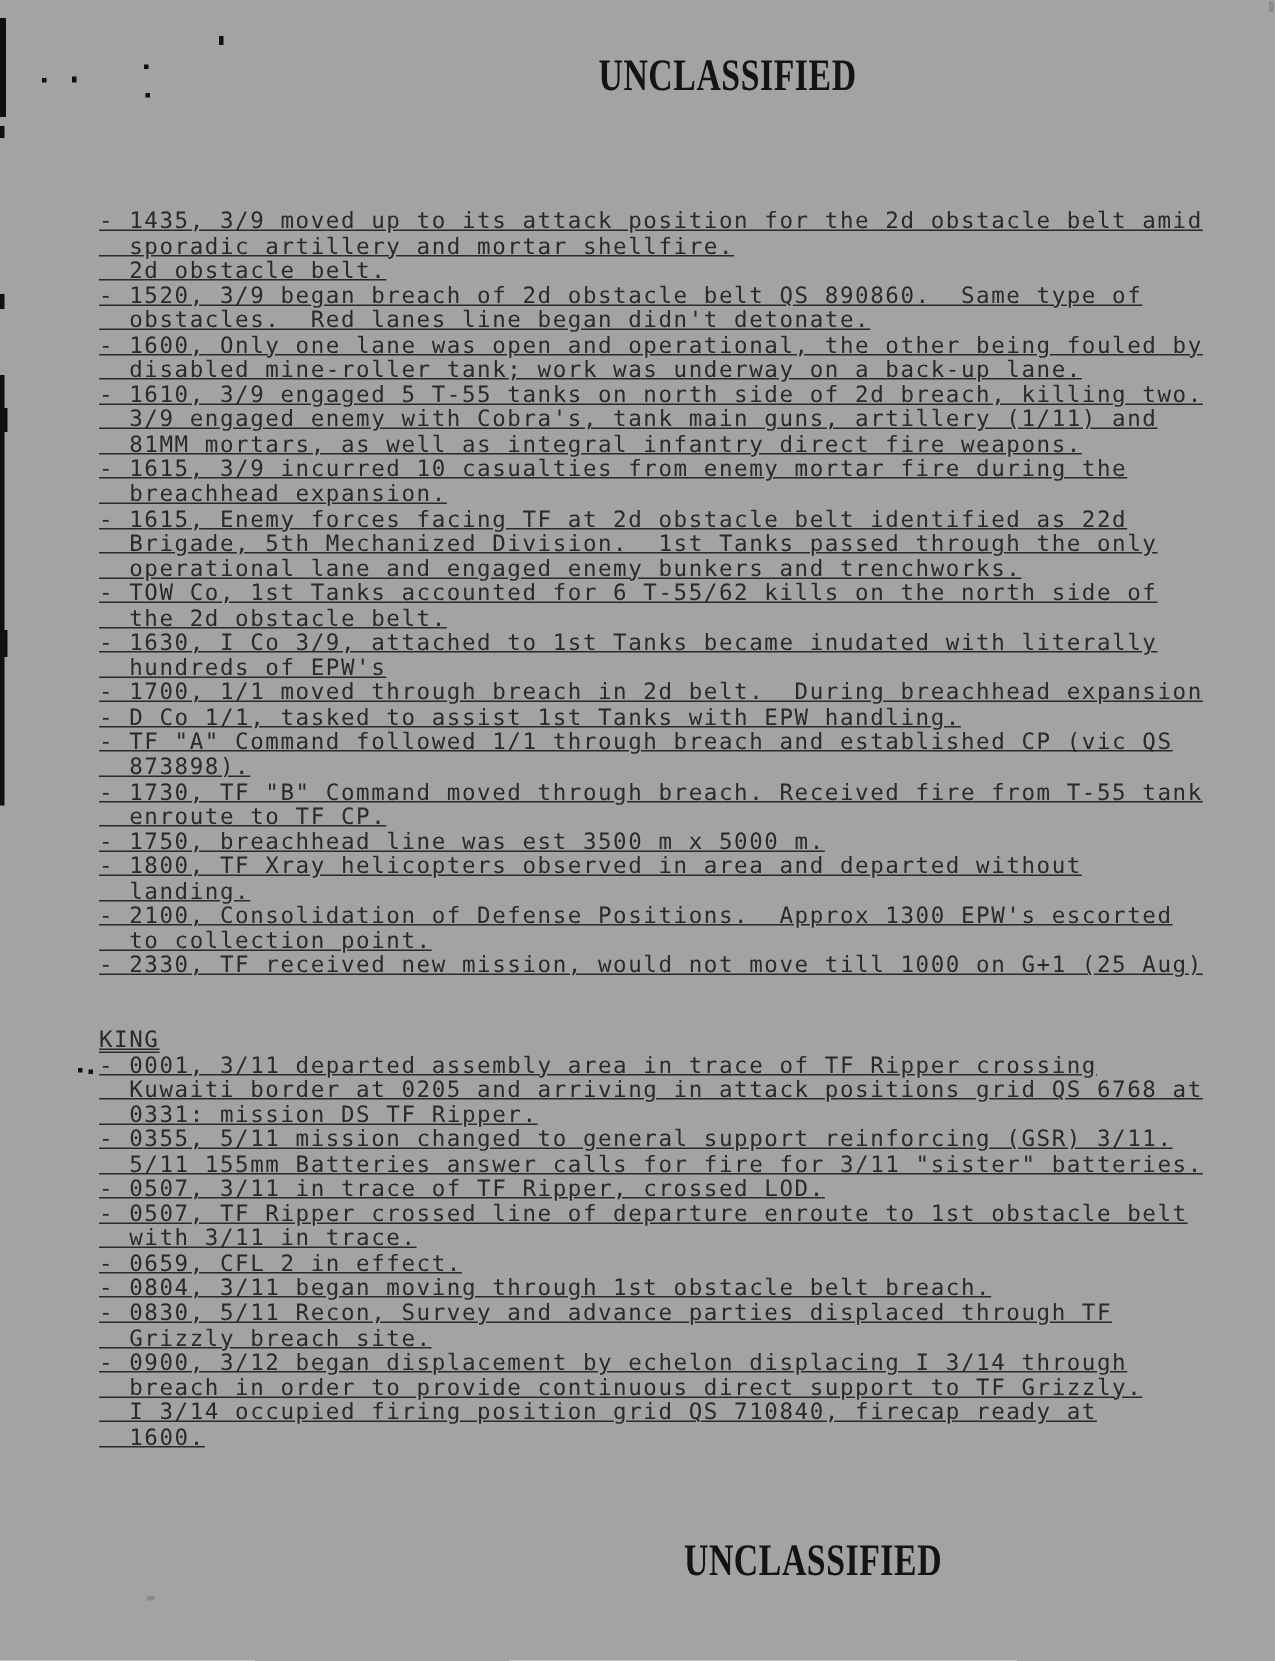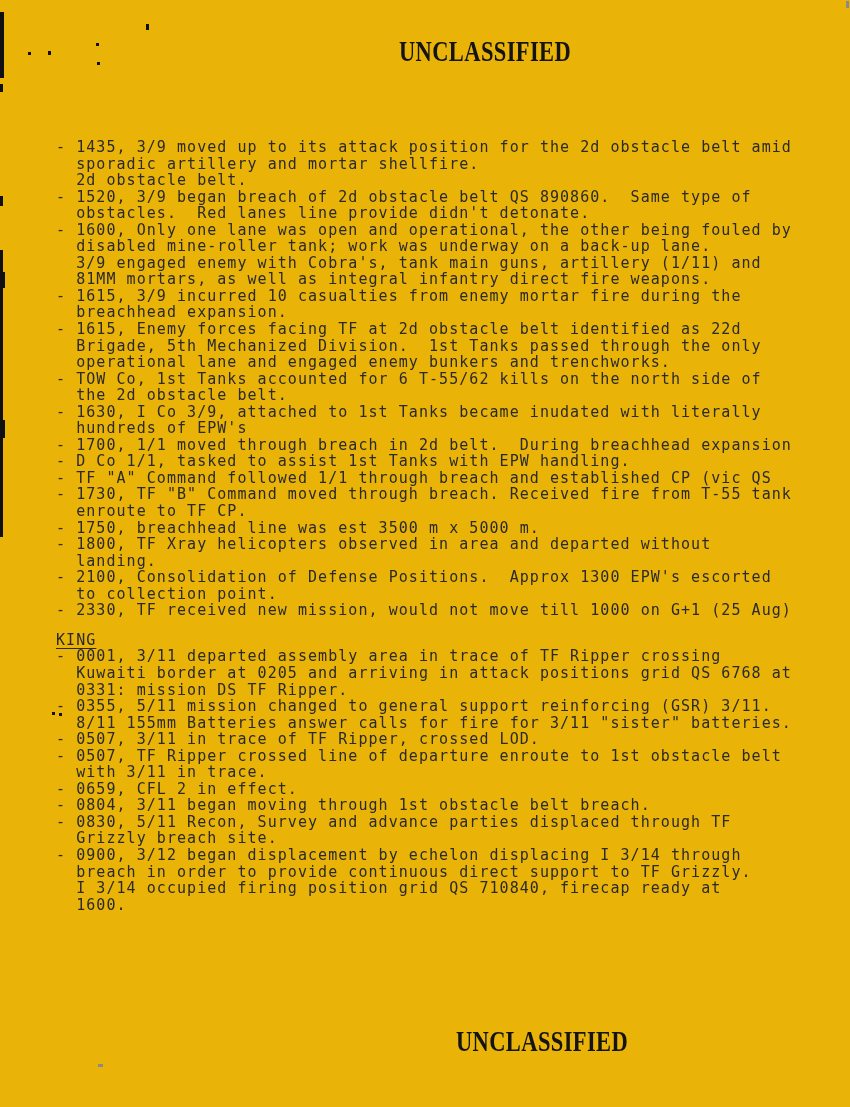--- a/index.html
+++ b/index.html
@@ -4,47 +4,48 @@
 <style>
   html, body { margin: 0; padding: 0; }
   body {
     width: 850px; height: 1107px;
     background: #ffffff;
     font-family: "DejaVu Sans Mono", monospace;
   }
   .page {
     position: relative;
     width: 850px; height: 1107px;
-    background: #eab308;
+    background: #a3a3a3;
     overflow: hidden;
   }
   .classification {
     position: absolute;
     font-family: "Liberation Serif", serif;
     font-weight: 700;
     font-size: 30px;
     line-height: 30px;
     color: #141414;
     letter-spacing: 0.5px;
     white-space: nowrap;
     transform: scaleX(0.75);
     transform-origin: 0 0;
   }
   .classification.top    { left: 399px; top: 36px; }
   .classification.bottom { left: 456px; top: 1026px; }
 
   .doc-body {
     position: absolute;
-    left: 56px; top: 139px;
+    left: 66px; top: 139px;
     width: 760px;
     color: #2a2a2a;
     font-size: 15px;
     letter-spacing: 1.05px;
+    text-decoration: underline;
   }
-  .doc-section + .doc-section { margin-top: 13px; } 
+  .doc-section + .doc-section { margin-top: 33px; } 
   .doc-line {
     height: 16.55px;
     line-height: 16.55px;
     white-space: pre;
   }
   .section-heading span {
     text-decoration: underline;
     text-underline-offset: 3px;
   }
 
@@ -58,53 +59,55 @@
 <div class="page">
 
   <div class="classification top">UNCLASSIFIED</div>
 
   <div class="doc-body">
       <div class="doc-section">
         <div class="doc-line">- 1435, 3/9 moved up to its attack position for the 2d obstacle belt amid</div>
         <div class="doc-line">  sporadic artillery and mortar shellfire.</div>
         <div class="doc-line">  2d obstacle belt.</div>
         <div class="doc-line">- 1520, 3/9 began breach of 2d obstacle belt QS 890860.  Same type of</div>
-        <div class="doc-line">  obstacles.  Red lanes line provide didn't detonate.</div>
+        <div class="doc-line">  obstacles.  Red lanes line began didn't detonate.</div>
         <div class="doc-line">- 1600, Only one lane was open and operational, the other being fouled by</div>
         <div class="doc-line">  disabled mine-roller tank; work was underway on a back-up lane.</div>
+        <div class="doc-line">- 1610, 3/9 engaged 5 T-55 tanks on north side of 2d breach, killing two.</div>
         <div class="doc-line">  3/9 engaged enemy with Cobra's, tank main guns, artillery (1/11) and</div>
         <div class="doc-line">  81MM mortars, as well as integral infantry direct fire weapons.</div>
         <div class="doc-line">- 1615, 3/9 incurred 10 casualties from enemy mortar fire during the</div>
         <div class="doc-line">  breachhead expansion.</div>
         <div class="doc-line">- 1615, Enemy forces facing TF at 2d obstacle belt identified as 22d</div>
         <div class="doc-line">  Brigade, 5th Mechanized Division.  1st Tanks passed through the only</div>
         <div class="doc-line">  operational lane and engaged enemy bunkers and trenchworks.</div>
         <div class="doc-line">- TOW Co, 1st Tanks accounted for 6 T-55/62 kills on the north side of</div>
         <div class="doc-line">  the 2d obstacle belt.</div>
         <div class="doc-line">- 1630, I Co 3/9, attached to 1st Tanks became inudated with literally</div>
         <div class="doc-line">  hundreds of EPW's</div>
         <div class="doc-line">- 1700, 1/1 moved through breach in 2d belt.  During breachhead expansion</div>
         <div class="doc-line">- D Co 1/1, tasked to assist 1st Tanks with EPW handling.</div>
         <div class="doc-line">- TF "A" Command followed 1/1 through breach and established CP (vic QS</div>
+        <div class="doc-line">  873898).</div>
         <div class="doc-line">- 1730, TF "B" Command moved through breach. Received fire from T-55 tank</div>
         <div class="doc-line">  enroute to TF CP.</div>
         <div class="doc-line">- 1750, breachhead line was est 3500 m x 5000 m.</div>
         <div class="doc-line">- 1800, TF Xray helicopters observed in area and departed without</div>
         <div class="doc-line">  landing.</div>
         <div class="doc-line">- 2100, Consolidation of Defense Positions.  Approx 1300 EPW's escorted</div>
         <div class="doc-line">  to collection point.</div>
         <div class="doc-line">- 2330, TF received new mission, would not move till 1000 on G+1 (25 Aug)</div>
       </div>
       <div class="doc-section">
         <div class="doc-line section-heading"><span>KING</span></div>
         <div class="doc-line">- 0001, 3/11 departed assembly area in trace of TF Ripper crossing</div>
         <div class="doc-line">  Kuwaiti border at 0205 and arriving in attack positions grid QS 6768 at</div>
         <div class="doc-line">  0331: mission DS TF Ripper.</div>
         <div class="doc-line">- 0355, 5/11 mission changed to general support reinforcing (GSR) 3/11.</div>
-        <div class="doc-line">  8/11 155mm Batteries answer calls for fire for 3/11 "sister" batteries.</div>
+        <div class="doc-line">  5/11 155mm Batteries answer calls for fire for 3/11 "sister" batteries.</div>
         <div class="doc-line">- 0507, 3/11 in trace of TF Ripper, crossed LOD.</div>
         <div class="doc-line">- 0507, TF Ripper crossed line of departure enroute to 1st obstacle belt</div>
         <div class="doc-line">  with 3/11 in trace.</div>
         <div class="doc-line">- 0659, CFL 2 in effect.</div>
         <div class="doc-line">- 0804, 3/11 began moving through 1st obstacle belt breach.</div>
         <div class="doc-line">- 0830, 5/11 Recon, Survey and advance parties displaced through TF</div>
         <div class="doc-line">  Grizzly breach site.</div>
         <div class="doc-line">- 0900, 3/12 began displacement by echelon displacing I 3/14 through</div>
         <div class="doc-line">  breach in order to provide continuous direct support to TF Grizzly.</div>
         <div class="doc-line">  I 3/14 occupied firing position grid QS 710840, firecap ready at</div>

